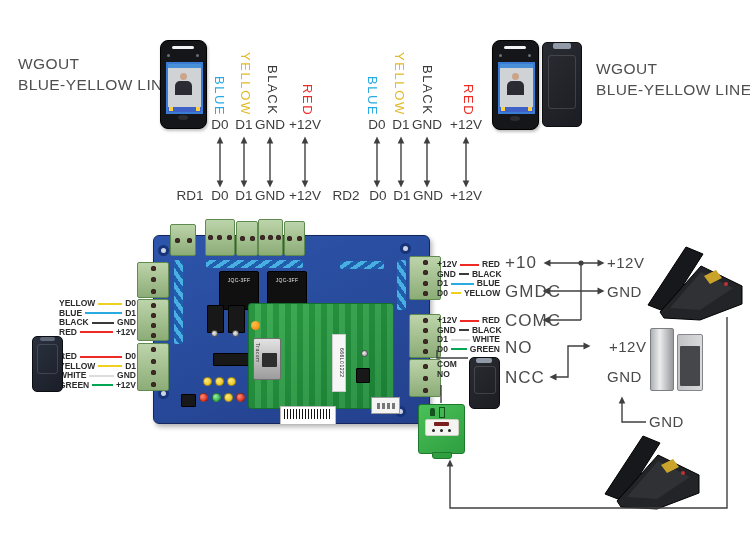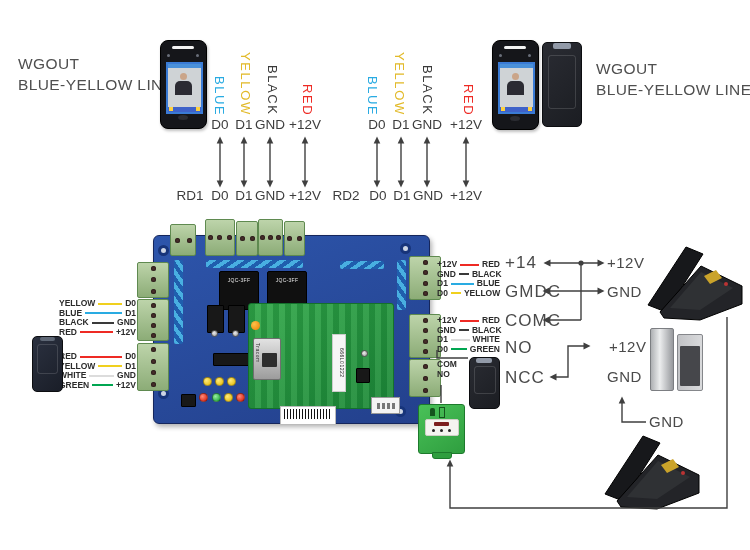--- a/index.html
+++ b/index.html
@@ -368,21 +368,21 @@
 </div>
 <div class="wgrp" style="left:437px;top:360px;width:40px">
   <div class="wrow">
       <span>COM</span>
     </div>
   <div class="wrow">
       <span>NO</span>
     </div>
 </div>
 
-<div class="abs buslbl" style="left:505px;top:253px">+14</div>
+<div class="abs buslbl" style="left:505px;top:253px">+10</div>
 <div class="abs buslbl" style="left:505px;top:282px">GMDC</div>
 <div class="abs buslbl" style="left:505px;top:311px">COMC</div>
 <div class="abs buslbl" style="left:505px;top:338px">NO</div>
 <div class="abs buslbl" style="left:505px;top:368px">NCC</div>
 
 <div class="abs plbl" style="left:607px;top:254px">+12V</div>
 <div class="abs plbl" style="left:607px;top:283px">GND</div>
 <div class="abs plbl" style="left:609px;top:338px">+12V</div>
 <div class="abs plbl" style="left:607px;top:368px">GND</div>
 <div class="abs plbl" style="left:649px;top:413px">GND</div>

